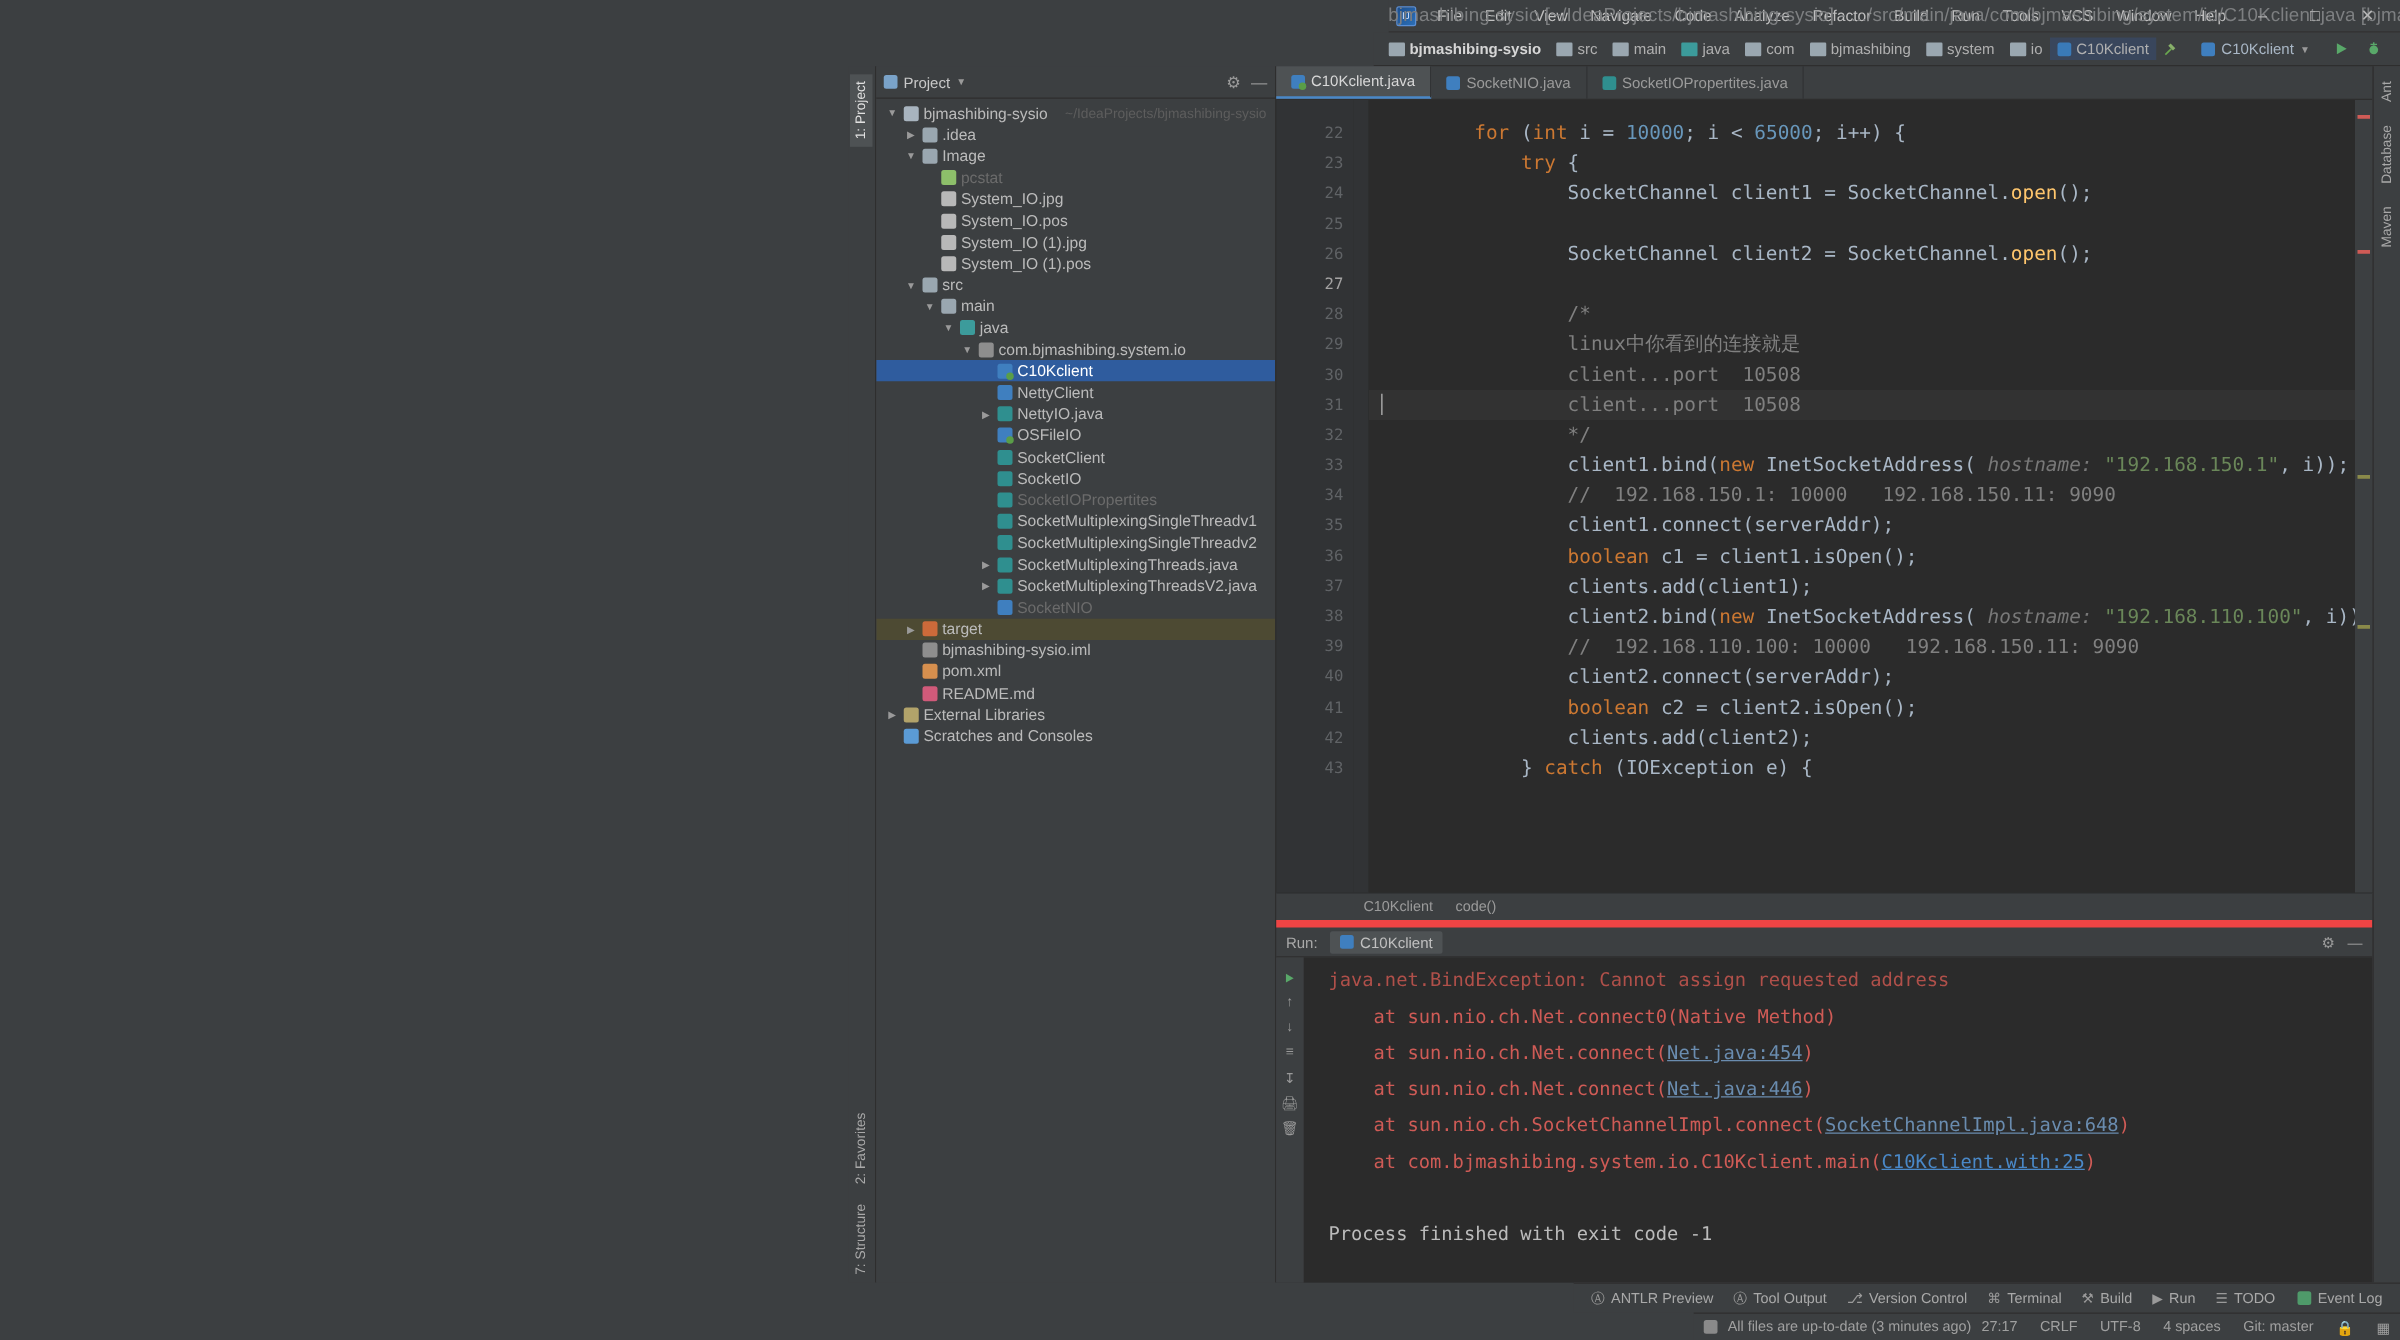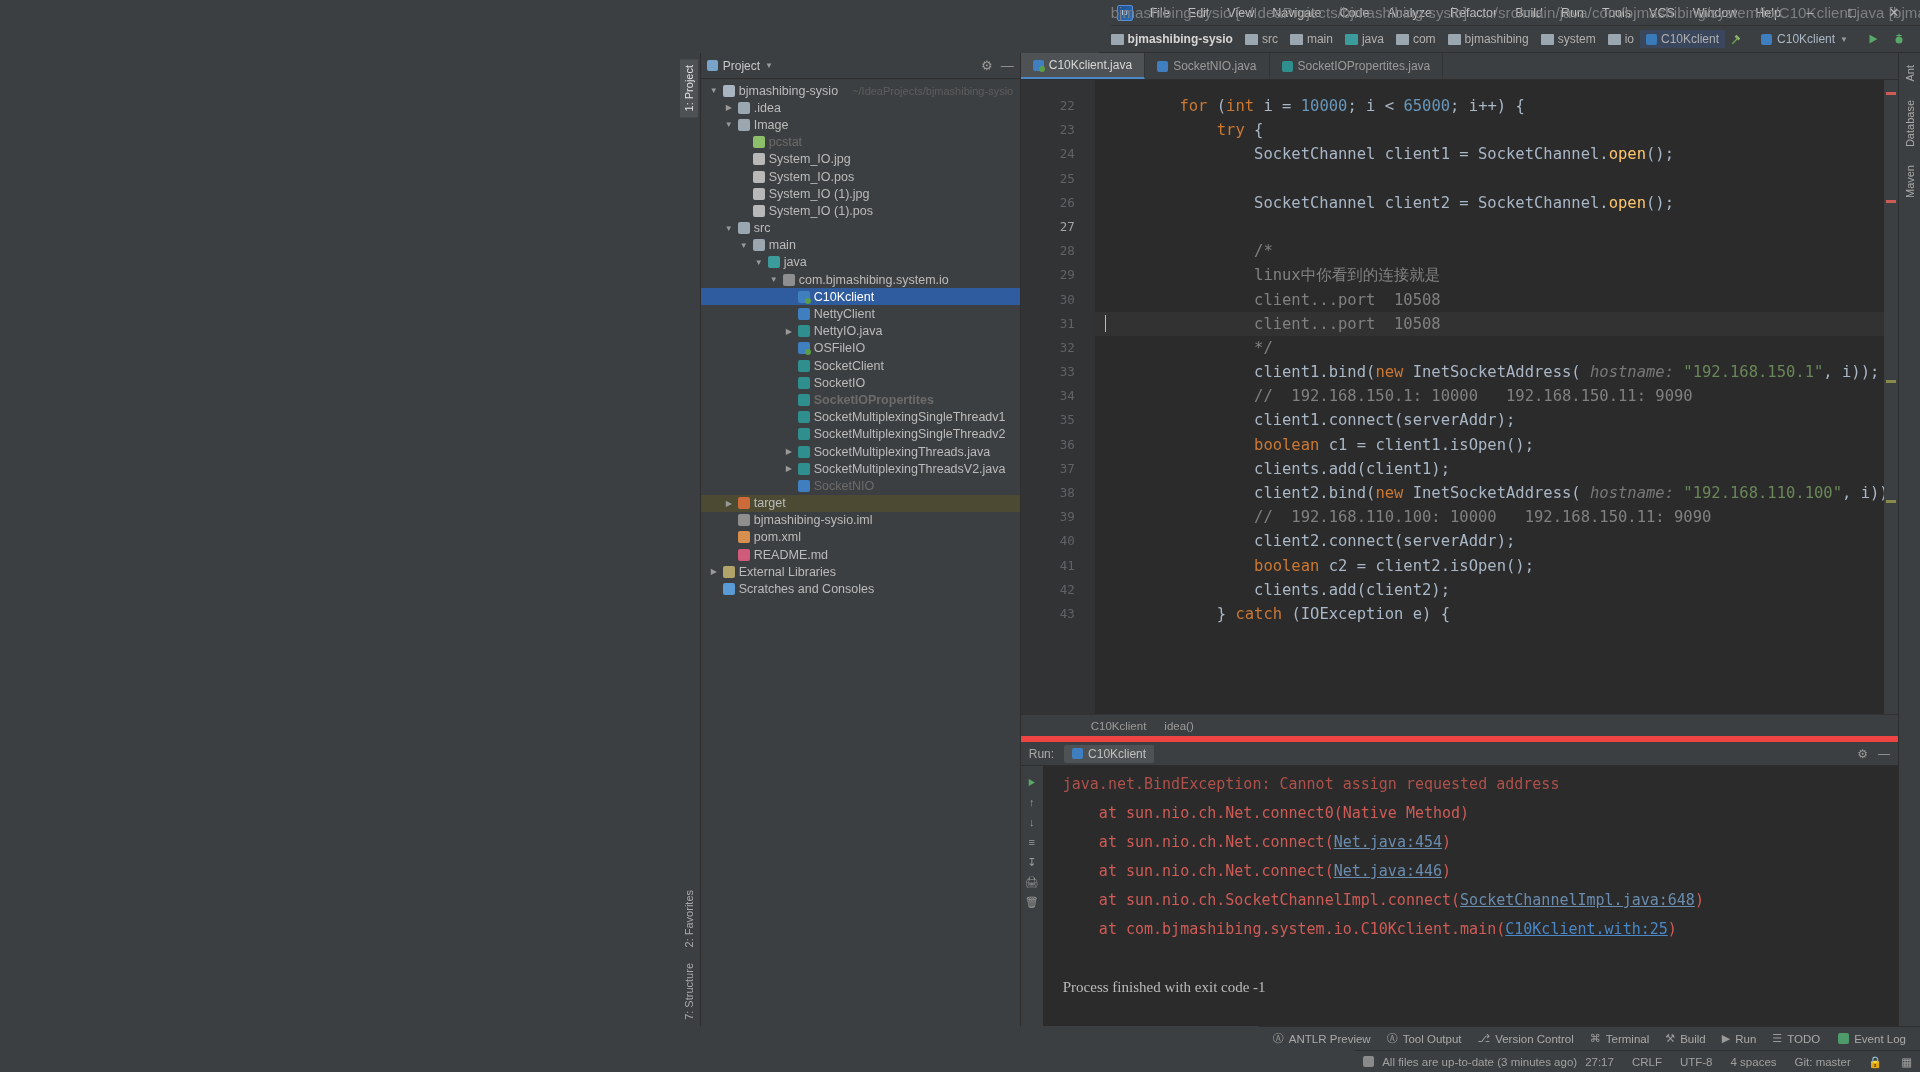--- a/index.html
+++ b/index.html
@@ -178,21 +178,21 @@
            color:#9a9a9a; font-size:11px;}
   .console {
     flex: 1; background: #2b2b2b; overflow: hidden; padding: 4px 0 0 0;
     font-family: "DejaVu Sans Mono", monospace; font-size: 15px; line-height: 29px; color: #cc7832;
   }
   .conline { padding-left: 20px; white-space: pre; }
   .err { color: #cf5b56; }
   .lnk { color: #6a8caf; text-decoration: underline; }
   .lnkb { color: #4a88c7; text-decoration: underline; }
   .cut { color: #b0504a; }
-  .ok { color: #bbbbbb; font-family: Liberation Serif, serif; }
+  .ok { color: #bbbbbb; }
 
   
   .toolstrip {
     height: 24px; background: #3c3f41; display: flex; align-items: center; gap: 2px;
     padding: 0 6px; font-size: 11.5px; color: #a9a9a9; border-top: 1px solid #2e2e2e;
   }
   .tsitem { display: flex; align-items: center; gap: 5px; padding: 2px 8px; white-space: nowrap;}
   .tsright { margin-left: auto; display:flex; align-items:center; gap:8px; }
   .evtlog { display:flex; align-items:center; gap:5px; padding:2px 8px;}
   .statusbar {
@@ -402,21 +402,21 @@
           <div class="trow" style="padding-left: 83px;">
             <span class="arrow empty"></span>
             <span class="ti jcls2"></span>
             <span>SocketClient</span>
           </div>
           <div class="trow" style="padding-left: 83px;">
             <span class="arrow empty"></span>
             <span class="ti jcls2"></span>
             <span>SocketIO</span>
           </div>
-          <div class="trow dim" style="padding-left: 83px; font-weight: bold;">
+          <div class="trow dim" style="padding-left: 83px;">
             <span class="arrow empty"></span>
             <span class="ti jcls2"></span>
             <span>SocketIOPropertites</span>
           </div>
           <div class="trow" style="padding-left: 83px;">
             <span class="arrow empty"></span>
             <span class="ti jcls2"></span>
             <span>SocketMultiplexingSingleThreadv1</span>
           </div>
           <div class="trow" style="padding-left: 83px;">
@@ -518,21 +518,21 @@
         <div class="errmark">
           <div class="m" style="top:12px;background:#cf5b56"></div>
           <div class="m" style="top:120px;background:#cf5b56"></div>
           <div class="m" style="top:300px;background:#8a8a4a"></div>
           <div class="m" style="top:420px;background:#8a8a4a"></div>
         </div>
       </div>
 
       <div class="breadcrumbbar">
         <span>C10Kclient</span>
-        <span>idea()</span>
+        <span>code()</span>
       </div>
 
       <div class="runpanel">
         <div class="runhead">
           <span class="label">Run:</span>
           <span class="runtab">
             <span class="dot" style="background:#3f7fbf"></span>
             <span>C10Kclient</span>
           </span>
           <span class="right">

